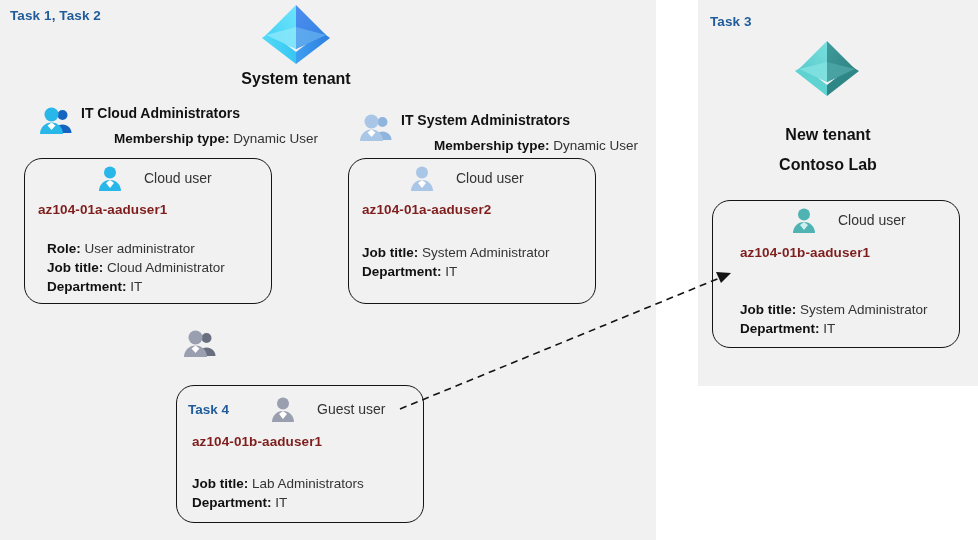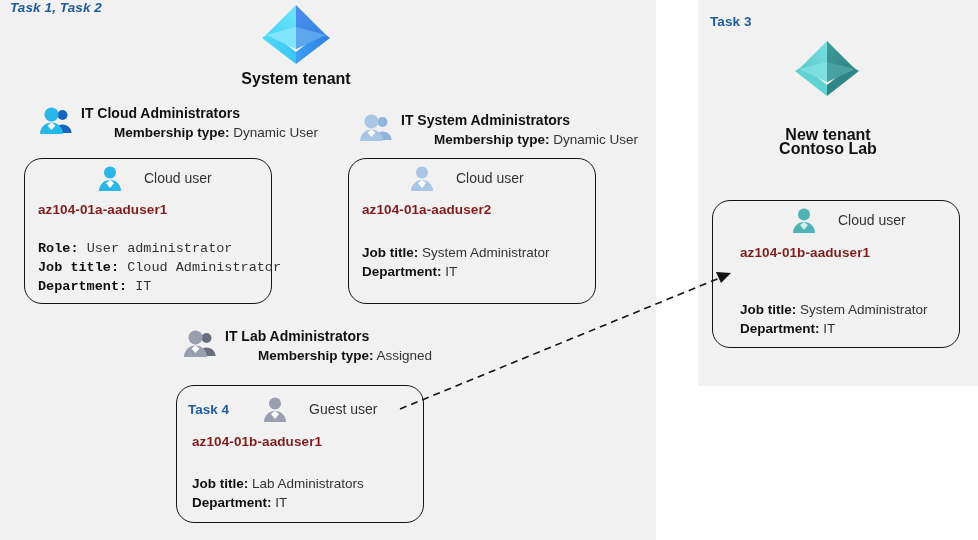--- a/index.html
+++ b/index.html
@@ -25,45 +25,45 @@
   .card{
     position:absolute;border:1.6px solid #141414;border-radius:18px;
     background:transparent;box-sizing:border-box;
   }
 
   .card-head{
     position:absolute;display:flex;align-items:center;gap:22px;
     font-size:14px;color:#333;white-space:nowrap;
   }
   .card-head .tasklabel-inline{
-    color:#1f5c99;font-weight:bold;font-size:13.5px;margin-right:12px;
+    color:#1f5c99;font-weight:bold;font-size:13.5px;margin-right:20px;
   }
   .uname{
     position:absolute;font-weight:bold;font-size:13.5px;color:#7f1d1d;
     white-space:nowrap;letter-spacing:0.1px;
   }
   .attrs{position:absolute;font-size:13.5px;line-height:19px;color:#333;white-space:nowrap;}
   .attrs b{color:#111;}
 
   .grouprow{position:absolute;display:flex;align-items:flex-start;gap:7px;}
-  .grouptext{display:flex;flex-direction:column;gap:2px;justify-content:center;}
+  .grouptext{display:flex;flex-direction:column;gap:8px;justify-content:center;}
   .gtitle{font-weight:bold;font-size:14px;color:#111;white-space:nowrap;line-height:17px;}
   .gsub{font-size:13.5px;color:#333;white-space:nowrap;line-height:17px;}
   .gsub b{color:#111;padding-left:33px;}
 
   svg.icon{display:block;}
   .arrow-layer{position:absolute;left:0;top:0;width:978px;height:540px;pointer-events:none;}
 </style>
 </head>
 <body>
 
 <div class="panel" id="left-panel"></div>
 <div class="panel" id="right-panel"></div>
 
-<div class="tasklabel" style="left:10px;top:0;font-style:italic;">Task 1, Task 2</div>
+<div class="tasklabel" style="left:10px;top:8px;">Task 1, Task 2</div>
 
 <div style="position:absolute;left:256px;top:2px;width:80px;height:62px;">
   <svg class="icon" width="80" height="62" viewBox="0 0 80 62">
     <defs>
       <linearGradient id="dtL" x1="0" y1="1" x2="1" y2="0">
         <stop offset="0" stop-color="#3fd0f5"></stop>
           <stop offset="1" stop-color="#6fe4fb"></stop>
       </linearGradient>
       <linearGradient id="dtR" x1="0" y1="0" x2="1" y2="1">
         <stop offset="0" stop-color="#4f8ff0"></stop>
@@ -127,21 +127,21 @@
   <span>
     <svg class="icon" width="24" height="26" viewBox="0 0 24 26">
       <circle cx="12" cy="7.5" r="6" fill="#29b6e8"></circle>
       <path d="M1 26c0-6.2 4.9-11 11-11s11 4.8 11 11z" fill="#29b6e8"></path>
       <path d="M12 15 L8 18 L12 23 L16 18 Z" fill="#ffffff"></path>
     </svg>
   </span>
   <span>Cloud user</span>
 </div>
 <div class="uname" style="left:38px;top:202px;">az104-01a-aaduser1</div>
-<div class="attrs" style="left:38px;top:239px;font-family:Liberation Mono, monospace;">
+<div class="attrs" style="left:47px;top:239px;">
   <div><b>Role:</b> <span>User administrator</span></div>
   <div><b>Job title:</b> <span>Cloud Administrator</span></div>
   <div><b>Department:</b> <span>IT</span></div>
 </div>
 
 <div class="card" style="left:348px;top:158px;width:248px;height:146px;"></div>
 <div class="card-head" style="left:410px;top:165px;">
   <span>
     <svg class="icon" width="24" height="26" viewBox="0 0 24 26">
       <circle cx="12" cy="7.5" r="6" fill="#a9c6e6"></circle>
@@ -159,24 +159,20 @@
 
 <div class="grouprow" style="left:184px;top:328px;">
   <span>
     <svg class="icon" width="34" height="32" viewBox="0 0 34 32">
       <circle cx="22.5" cy="10" r="5" fill="#6a6f80"></circle>
       <path d="M13.5 28c0-5 4-8.6 9-8.6s9 3.6 9 8.6z" fill="#6a6f80"></path>
       <circle cx="11.5" cy="9.5" r="7" fill="#9a9fb0"></circle>
       <path d="M0 29c0-6.6 5.2-11.5 11.5-11.5S23 22.4 23 29z" fill="#9a9fb0"></path>
       <path d="M11.5 17.5 L7.5 20.5 L11.5 25 L15.5 20.5 Z" fill="#ffffff"></path>
     </svg>
-  </span>
-  <span class="grouptext">
-    <span class="gtitle">IT Lab Administrators</span>
-    <span class="gsub"><b>Membership type:</b> <span>Assigned</span></span>
   </span>
 </div>
 
 <div class="card" style="left:176px;top:385px;width:248px;height:138px;"></div>
 <div class="card-head" style="left:188px;top:396px;">
   <span class="tasklabel-inline">Task 4</span>
   <span>
     <svg class="icon" width="24" height="26" viewBox="0 0 24 26">
       <circle cx="12" cy="7.5" r="6" fill="#9a9fb0"></circle>
       <path d="M1 26c0-6.2 4.9-11 11-11s11 4.8 11 11z" fill="#9a9fb0"></path>
@@ -207,21 +203,21 @@
     </defs>
     <polygon points="37,58 5,33 13,28 37,47" fill="#5fd2d2"></polygon>
     <polygon points="37,58 69,33 61,28 37,47" fill="#2f8686"></polygon>
     <polygon points="37,3 9,31 37,44" fill="url(#ntL)"></polygon>
     <polygon points="37,3 65,31 37,44" fill="url(#ntR)"></polygon>
     <polygon points="37,24 9,31 37,44" fill="#84e2e2" opacity="0.8"></polygon>
     <polygon points="37,24 65,31 37,44" fill="#4fa8a8" opacity="0.8"></polygon>
   </svg>
 </div>
 <div class="tenant-label" style="left:748px;top:126px;width:160px;">New  tenant</div>
-<div class="tenant-label" style="left:748px;top:140px;width:160px;">Contoso Lab</div>
+<div class="tenant-label" style="left:748px;top:156px;width:160px;">Contoso Lab</div>
 
 <div class="card" style="left:712px;top:200px;width:248px;height:148px;"></div>
 <div class="card-head" style="left:792px;top:207px;">
   <span>
     <svg class="icon" width="24" height="26" viewBox="0 0 24 26">
       <circle cx="12" cy="7.5" r="6" fill="#4fb3b3"></circle>
       <path d="M1 26c0-6.2 4.9-11 11-11s11 4.8 11 11z" fill="#4fb3b3"></path>
       <path d="M12 15 L8 18 L12 23 L16 18 Z" fill="#cfeeee"></path>
     </svg>
   </span>

